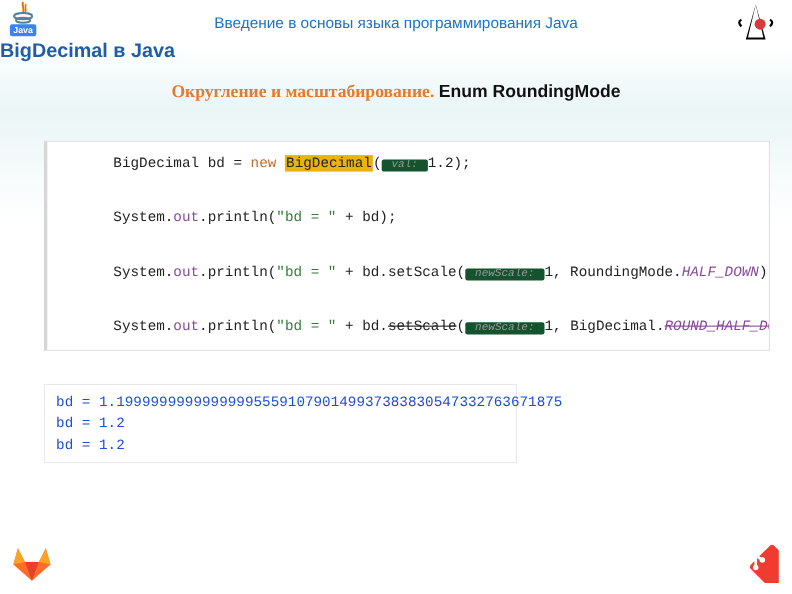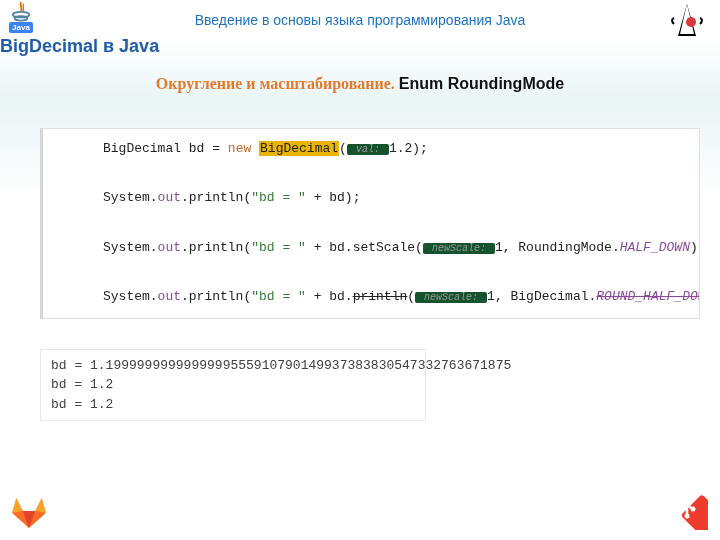--- a/index.html
+++ b/index.html
@@ -83,23 +83,23 @@
   .field { color: #8a4a9a; font-style: italic; }
   .strike { text-decoration: line-through; }
   .output-block {
     margin: 30px 20px 0 40px;
     background: #ffffff;
     border: 1px solid #e8e8e8;
     padding: 6px 10px;
     font-family: "Consolas", "Courier New", monospace;
     font-size: 13px;
     line-height: 1.5;
-    color: #404040;
+    color: #1d4ed8;
     white-space: pre;
-    width: 386px;
+    width: 430px;
   }
   .gitlab {
     position: absolute;
     bottom: 10px; left: 10px;
     width: 38px; height: 38px;
   }
   .git {
     position: absolute;
     bottom: 10px; right: 12px;
     width: 42px; height: 42px;
@@ -135,21 +135,21 @@
   <div class="subheading">
     <span class="orange">Округление и масштабирование. </span><span class="bold">Enum RoundingMode</span>
   </div>
 
   <div class="code-block"><span>BigDecimal bd = </span><span class="kw">new </span><span class="cls">BigDecimal</span><span>(</span><span class="hint"> val: </span><span>1.2);</span>
 
 <span>System.</span><span class="stat">out</span><span>.println(</span><span class="str">"bd = "</span><span> + bd);</span>
 
 <span>System.</span><span class="stat">out</span><span>.println(</span><span class="str">"bd = "</span><span> + bd.setScale(</span><span class="hint"> newScale: </span><span>1, RoundingMode.</span><span class="field">HALF_DOWN</span><span>));</span>
 
-<span>System.</span><span class="stat">out</span><span>.println(</span><span class="str">"bd = "</span><span> + bd.</span><span class="strike">println</span><span>(</span><span class="hint"> newScale: </span><span>1, BigDecimal.</span><span class="field strike">ROUND_HALF_DOWN</span></div>
+<span>System.</span><span class="stat">out</span><span>.println(</span><span class="str">"bd = "</span><span> + bd.</span><span class="strike">setScale</span><span>(</span><span class="hint"> newScale: </span><span>1, BigDecimal.</span><span class="field strike">ROUND_HALF_DOWN</span></div>
 
   <div class="output-block"><span>bd = 1.1999999999999999555910790149937383830547332763671875</span>
 <span>bd = 1.2</span>
 <span>bd = 1.2</span></div>
 </div>
 
 <div class="gitlab">
   <svg viewBox="0 0 36 36" width="38" height="38">
     <path d="M18 34 L2 20 L6 6 L12 18 L24 18 L30 6 L34 20 Z" fill="#fc6d26"></path>
     <path d="M18 34 L12 18 L24 18 Z" fill="#e24329"></path>

